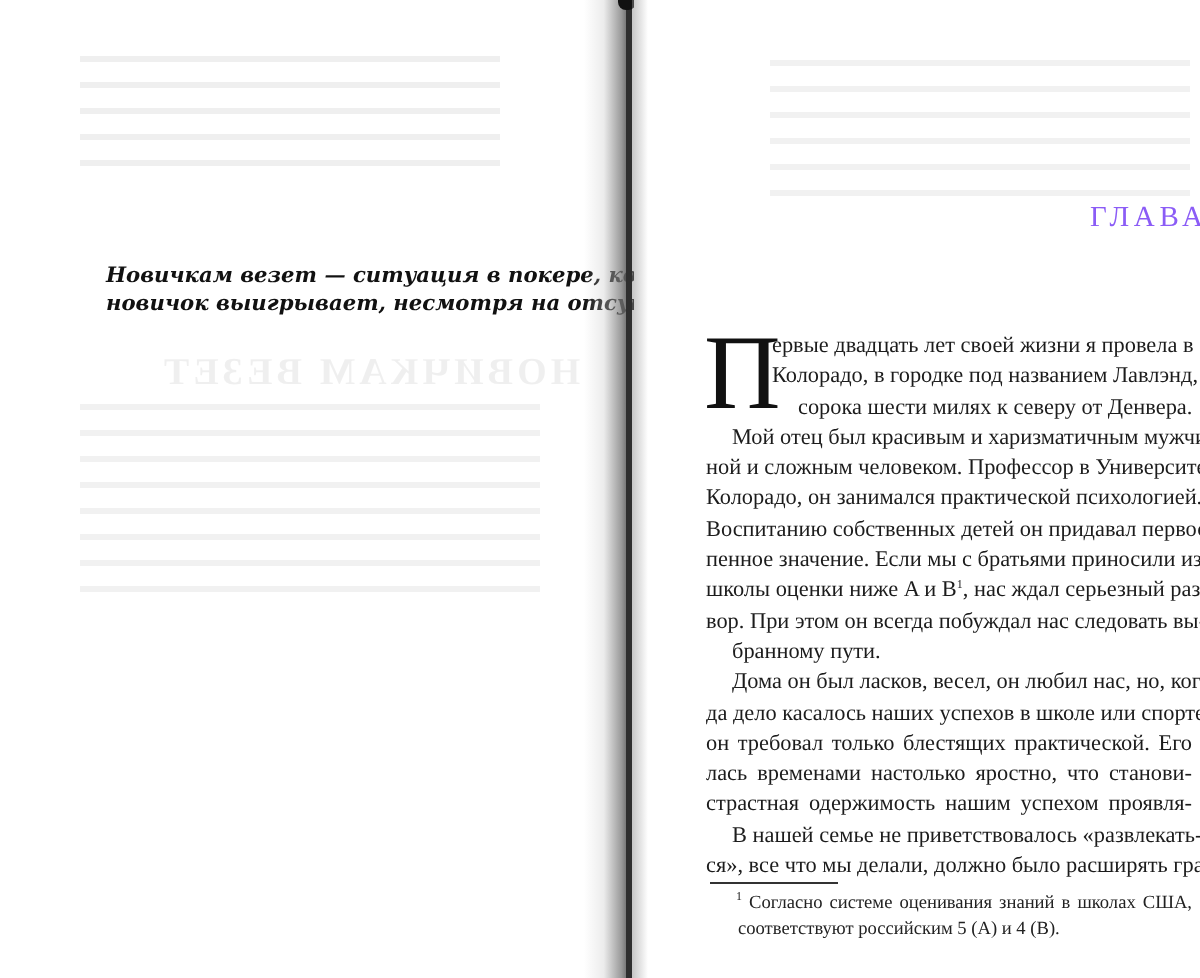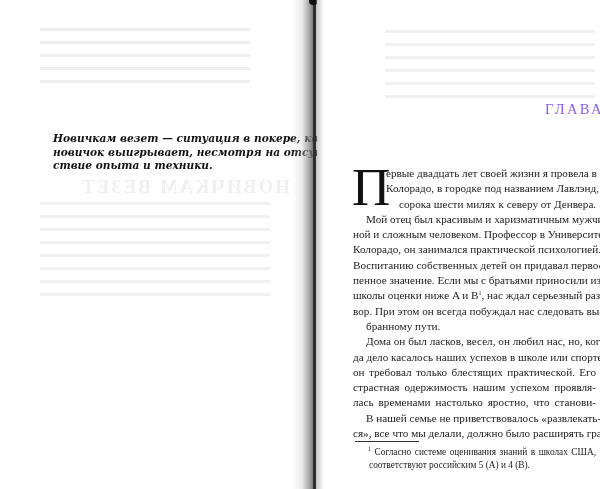--- a/index.html
+++ b/index.html
@@ -105,21 +105,20 @@
         <div></div>
         <div></div>
         <div></div>
         <div></div>
         <div></div>
     </div>
 
     <div class="epigraph">
       <span class="j">Новичкам везет — ситуация в покере, когда</span>
       <span class="j">новичок выигрывает, несмотря на отсут-</span>
-      <span>ствие опыта и техники.</span>
     </div>
   </div>
 
   <div class="gutter-shadow"></div>
   <div class="gutter-line"></div>
   <div class="gutter-top"></div>
 
   <div class="page-right"></div>
   <div class="gutter-right-shadow"></div>
 
@@ -150,22 +149,22 @@
       <span class="line">Воспитанию собственных детей он придавал первосте-</span>
       <span class="line">пенное значение. Если мы с братьями приносили из</span>
       <span class="line" style="text-align-last:left;"><span>школы оценки ниже A и B</span><sup>1</sup><span>, нас ждал серьезный разго-</span></span>
       <span class="line">вор. При этом он всегда побуждал нас следовать вы-</span>
       <span class="line last">бранному пути.</span>
     </div>
     <div>
       <span class="line indent">Дома он был ласков, весел, он любил нас, но, ког-</span>
       <span class="line">да дело касалось наших успехов в школе или спорте,</span>
       <span class="line">он требовал только блестящих практической. Его</span>
+      <span class="line">лась временами настолько яростно, что станови-</span>
       <span class="line">страстная одержимость нашим успехом проявля-</span>
-      <span class="line">лась временами настолько яростно, что станови-</span>
     </div>
     <div>
       <span class="line indent">В нашей семье не приветствовалось «развлекать-</span>
       <span class="line">ся», все что мы делали, должно было расширять гра-</span>
     </div>
   </div>
 
   <div class="fn-rule"></div>
   <div class="footnote">
     <span class="line indent"><sup>1</sup> <span>Согласно системе оценивания знаний в школах США,</span></span>

